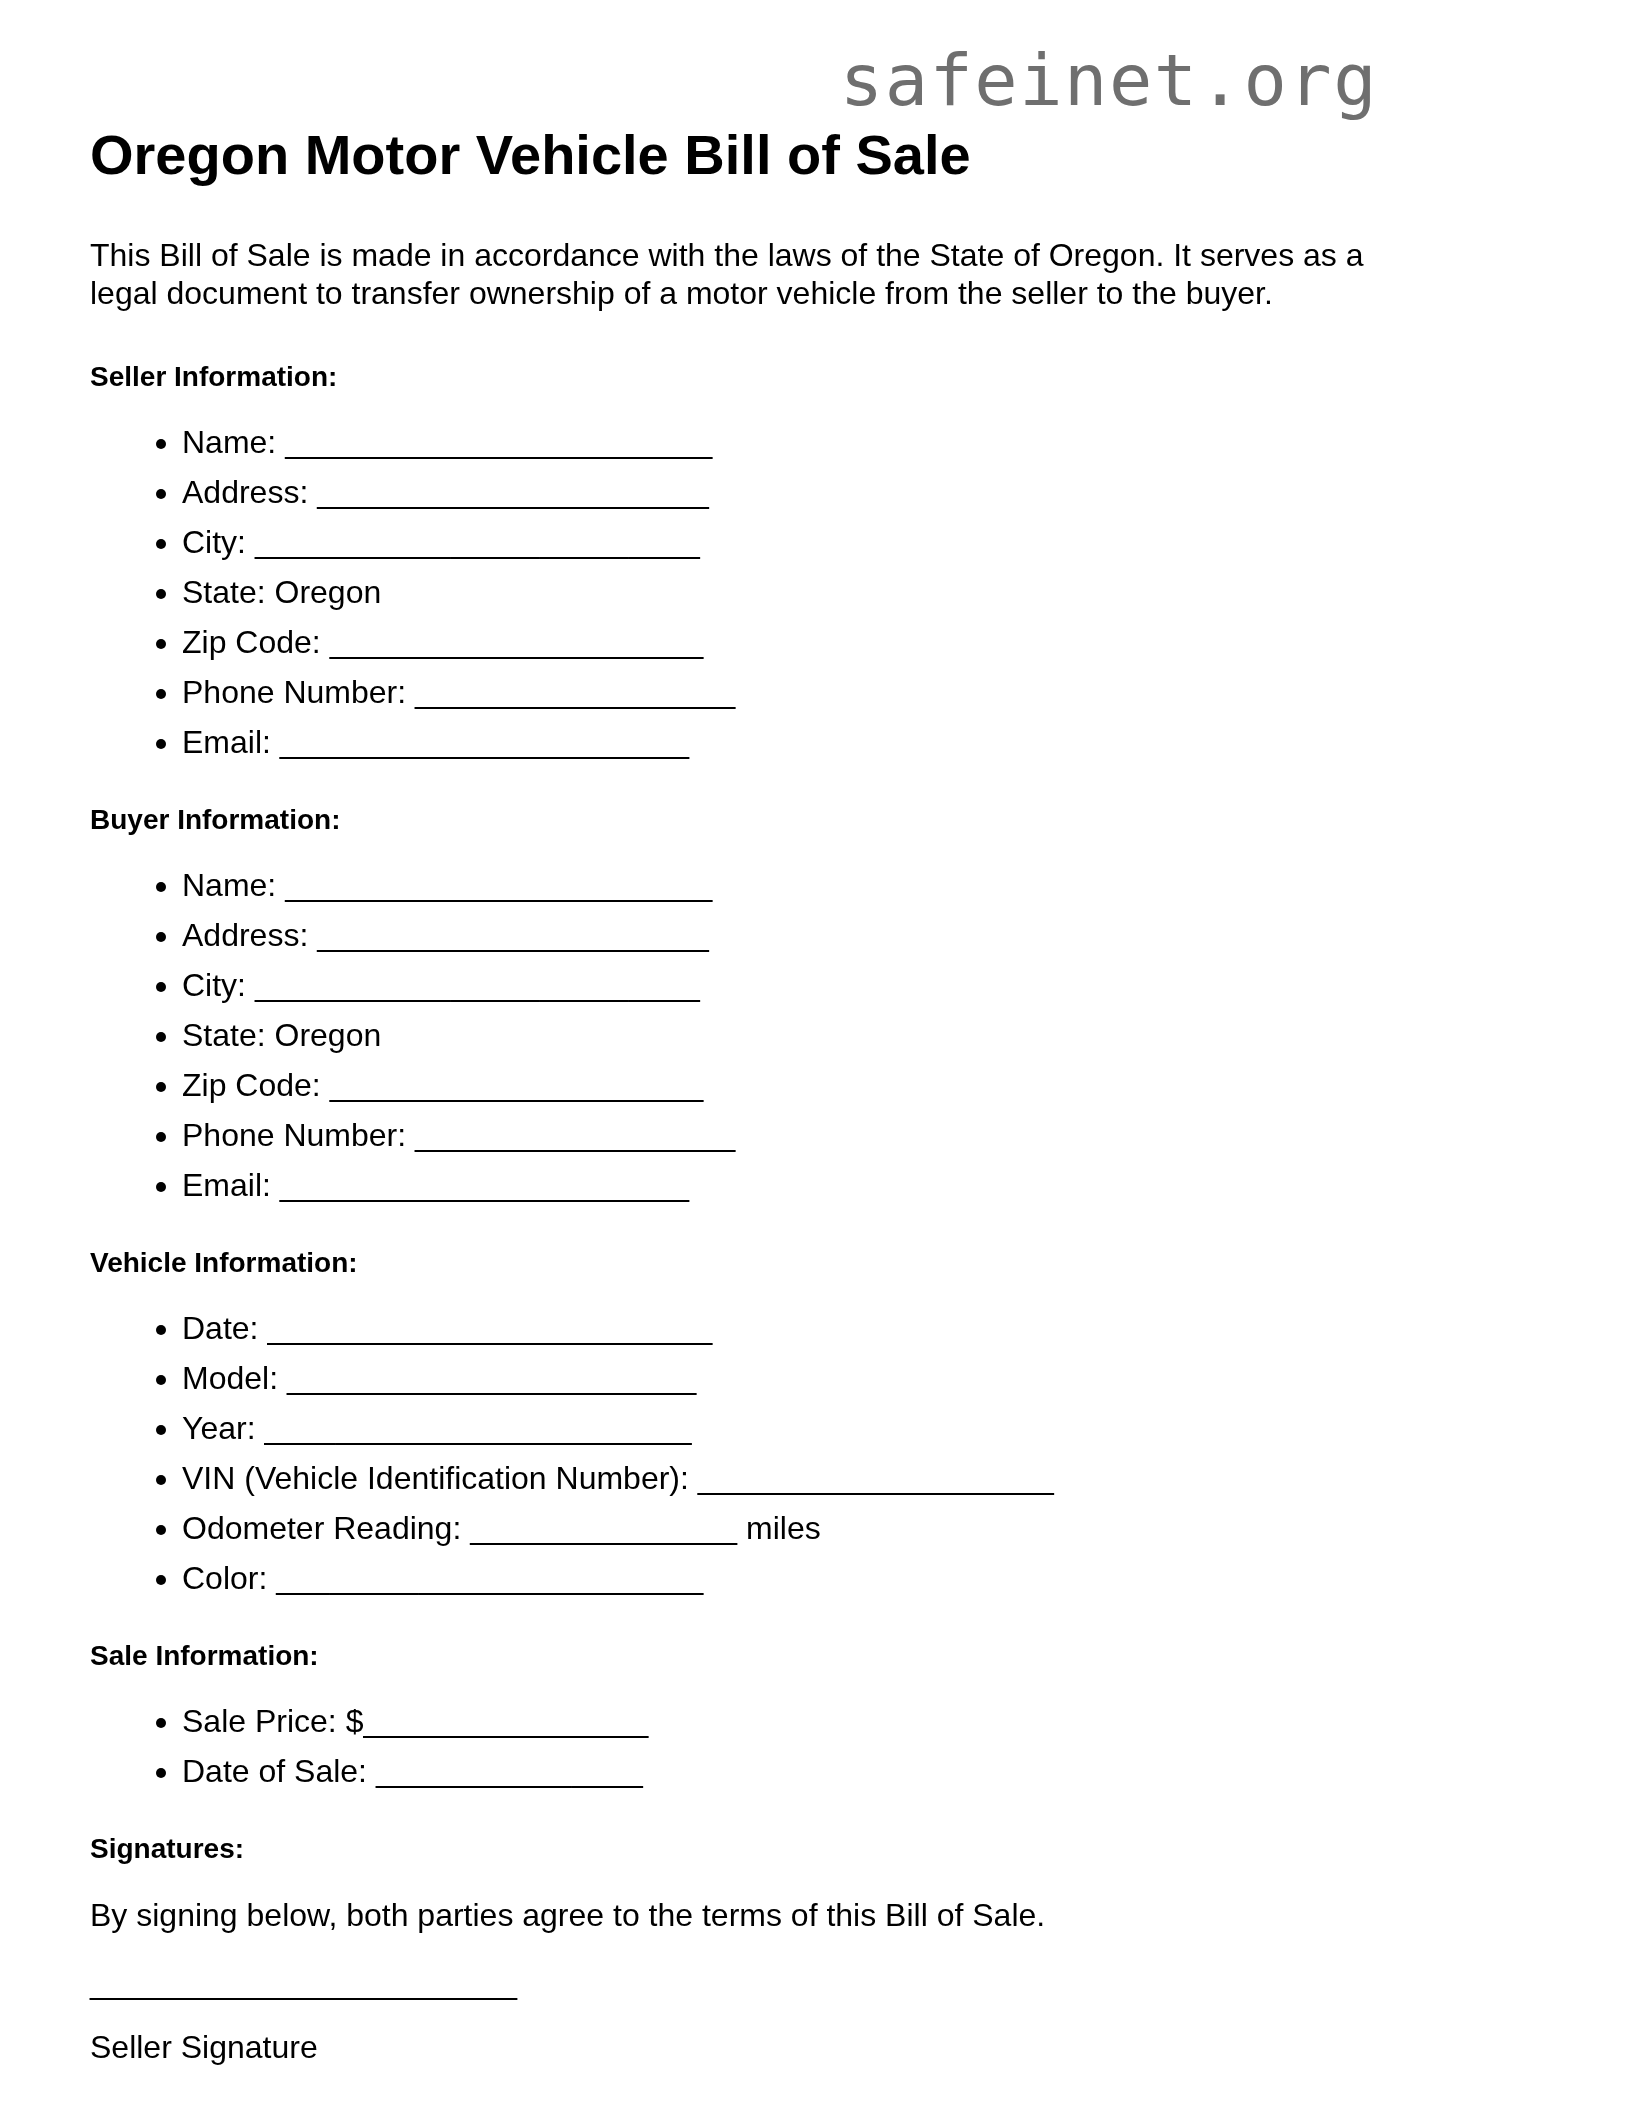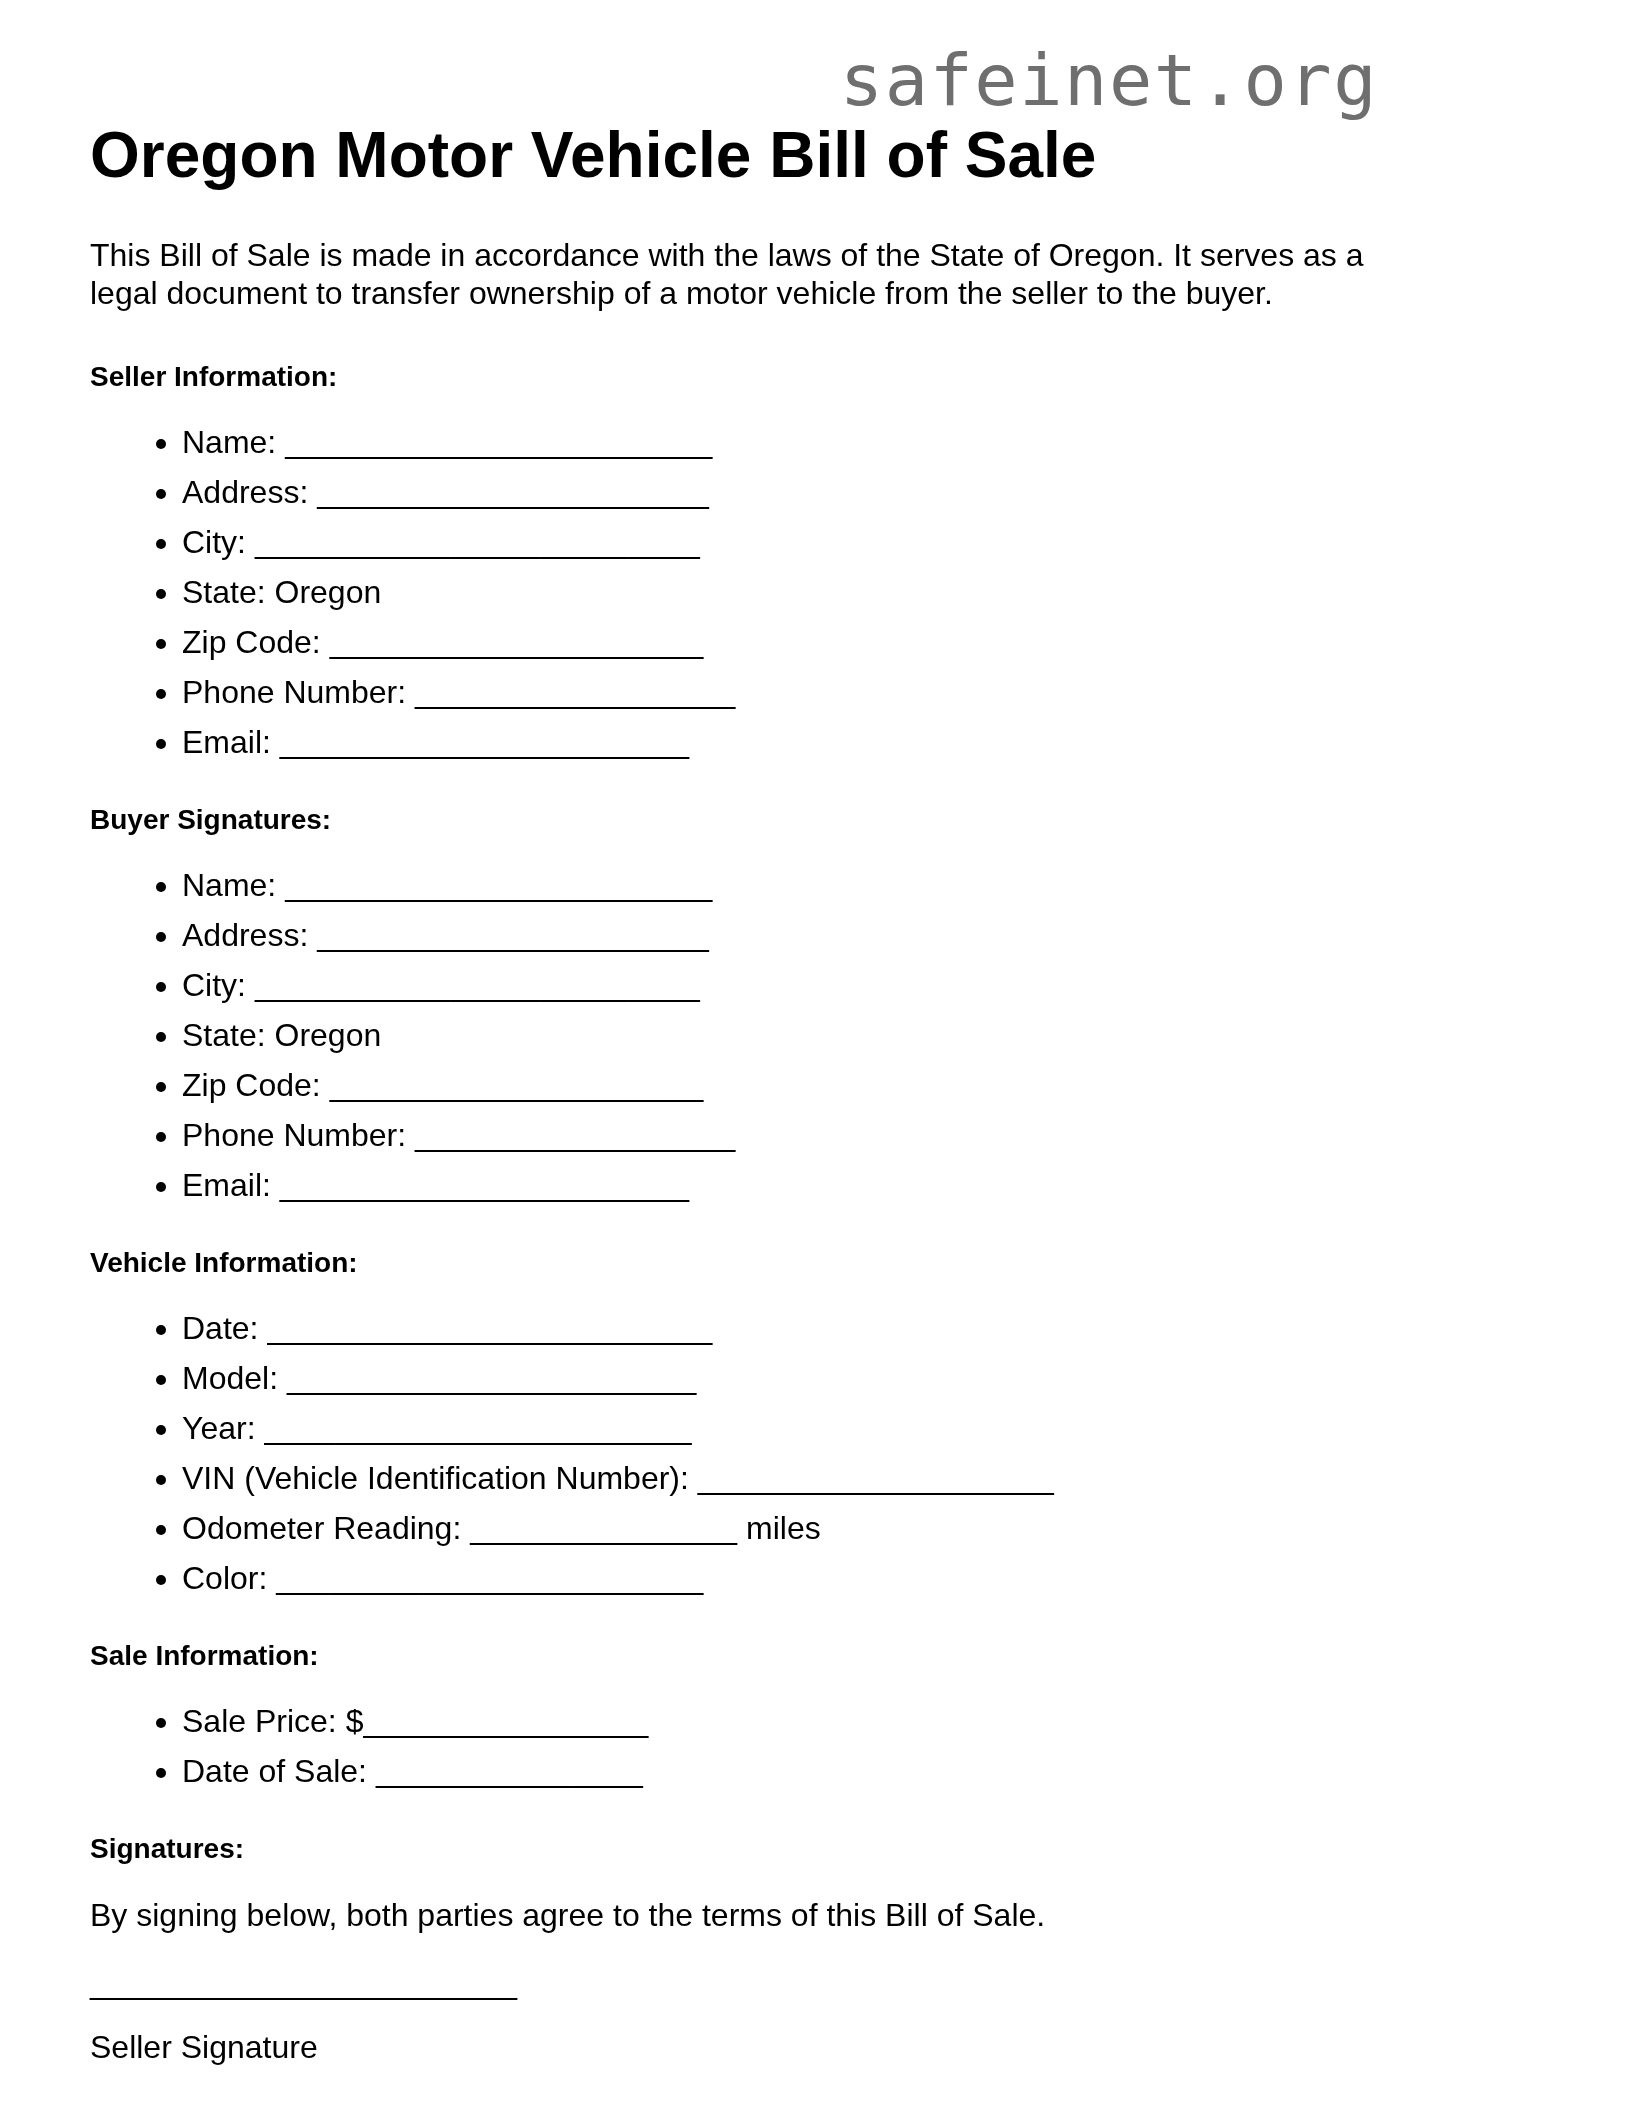--- a/index.html
+++ b/index.html
@@ -22,21 +22,21 @@
     right: 26px;
     font-family: "DejaVu Sans Mono", monospace;
     font-size: 72px;
     line-height: 72px;
     letter-spacing: 1.5px;
     color: #6f6f6f;
     white-space: nowrap;
   }
   h1.doc-title {
     margin: 116px 0 0 0;
-    font-size: 64px;
+    font-size: 56px;
     line-height: 78px;
     font-weight: 700;
     white-space: nowrap;
   }
   p.intro {
     margin: 42px -66px 0 0; 
   }
   h2.section-heading {
     margin: 40px 0 0 0;
     font-size: 28px;
@@ -75,21 +75,21 @@
       <h2 class="section-heading first">Seller Information:</h2>
       <ul class="field-list">
         <li><span>Name: </span><span>________________________</span></li>
         <li><span>Address: </span><span>______________________</span></li>
         <li><span>City: </span><span>_________________________</span></li>
         <li><span>State: Oregon</span></li>
         <li><span>Zip Code: </span><span>_____________________</span></li>
         <li><span>Phone Number: </span><span>__________________</span></li>
         <li><span>Email: </span><span>_______________________</span></li>
       </ul>
-      <h2 class="section-heading">Buyer Signatures:</h2>
+      <h2 class="section-heading">Buyer Information:</h2>
       <ul class="field-list">
         <li><span>Name: </span><span>________________________</span></li>
         <li><span>Address: </span><span>______________________</span></li>
         <li><span>City: </span><span>_________________________</span></li>
         <li><span>State: Oregon</span></li>
         <li><span>Zip Code: </span><span>_____________________</span></li>
         <li><span>Phone Number: </span><span>__________________</span></li>
         <li><span>Email: </span><span>_______________________</span></li>
       </ul>
       <h2 class="section-heading">Vehicle Information:</h2>

